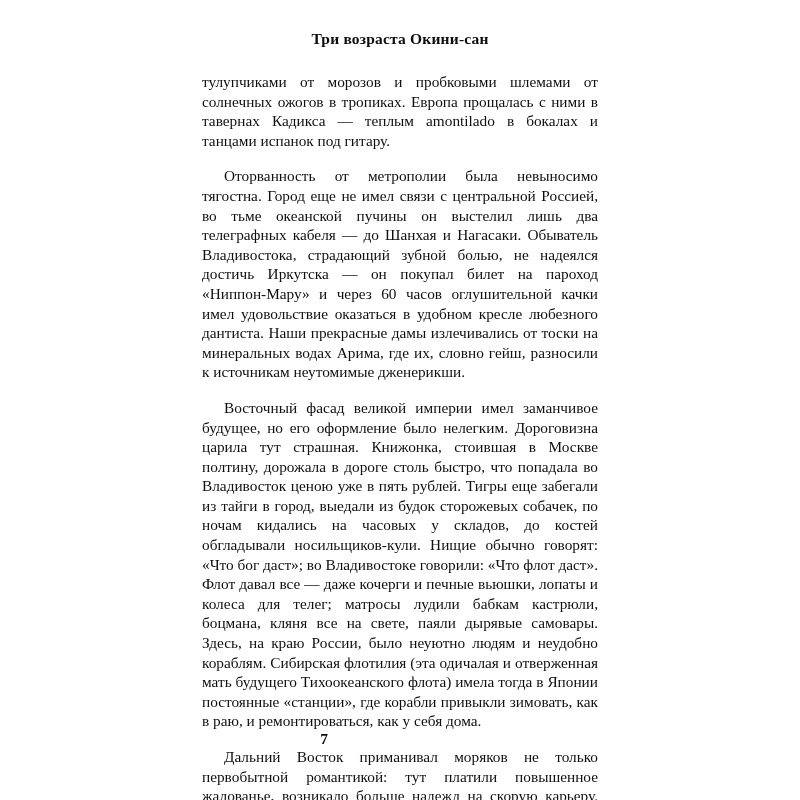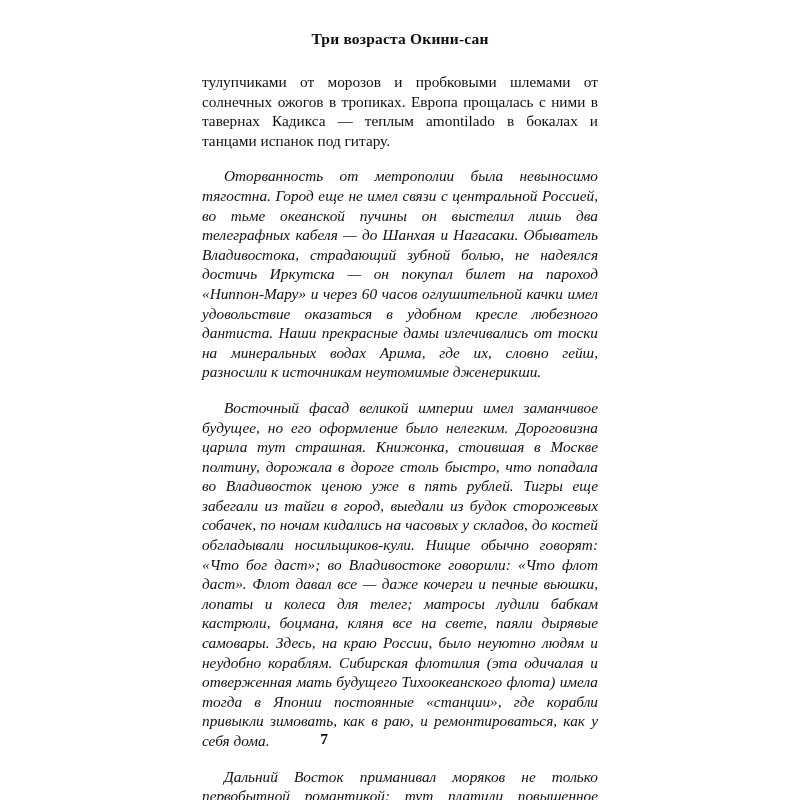--- a/index.html
+++ b/index.html
@@ -42,21 +42,20 @@
     text-justify: inter-word;
     color: #0f0f0f;
     hyphens: manual;
   }
   .body-text p {
     margin: 16px;
     text-indent: 0;
   }
   .body-text p.indent {
     text-indent: 22px;
-    font-style: italic;
   }
   .folio {
     position: absolute;
     left: 0;
     right: 0;
     top: 730px;
     text-align: center;
     font-size: 15.5px;
     font-weight: bold;
     color: #0d0d0d;

